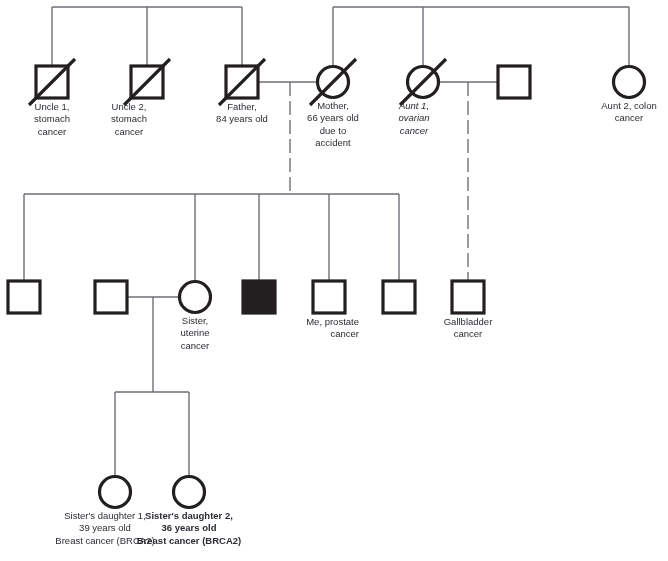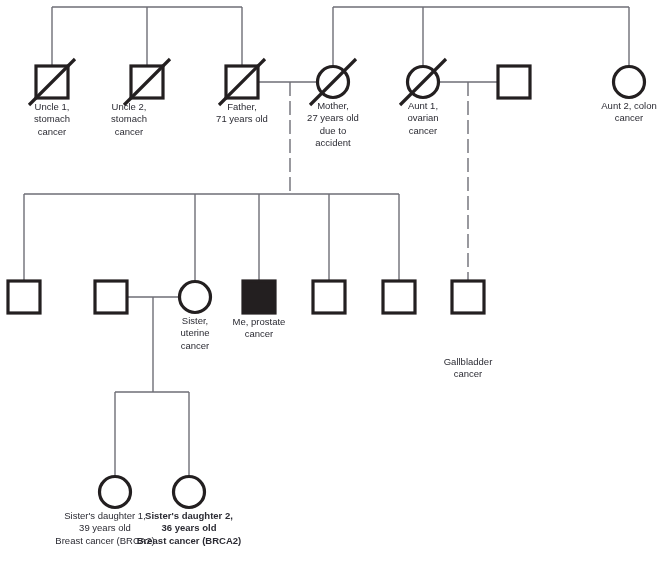--- a/index.html
+++ b/index.html
@@ -94,36 +94,36 @@
 </svg>
 
 <div id="label-layer">
     <div class="node-label" style="left: -48px; top: 101px; width: 200px;">Uncle 1,
 stomach
 cancer</div>
     <div class="node-label" style="left: 29px; top: 101px; width: 200px;">Uncle 2,
 stomach
 cancer</div>
     <div class="node-label" style="left: 142px; top: 101px; width: 200px;">Father,
-71 years old</div>
+84 years old</div>
     <div class="node-label" style="left: 233px; top: 100px; width: 200px;">Mother,
-27 years old
+66 years old
 due to
 accident</div>
-    <div class="node-label" style="left: 323px; top: 100px; width: 200px;">Aunt 1,
+    <div class="node-label" style="left: 314px; top: 100px; width: 200px; font-style: italic;">Aunt 1,
 ovarian
 cancer</div>
     <div class="node-label" style="left: 529px; top: 100px; width: 200px;">Aunt 2, colon
 cancer</div>
     <div class="node-label" style="left: 95px; top: 315px; width: 200px;">Sister,
 uterine
 cancer</div>
-    <div class="node-label" style="left: 159px; top: 316px; width: 200px;">Me, prostate
+    <div class="node-label" style="left: 159px; top: 316px; width: 200px; text-align: right;">Me, prostate
 cancer</div>
-    <div class="node-label" style="left: 368px; top: 316px; width: 200px; margin-top: 40px;">Gallbladder
+    <div class="node-label" style="left: 368px; top: 316px; width: 200px;">Gallbladder
 cancer</div>
     <div class="node-label" style="left: 5px; top: 510px; width: 200px;">Sister's daughter 1,
 39 years old
 Breast cancer (BRCA2)</div>
     <div class="node-label" style="left: 89px; top: 510px; width: 200px; font-weight: bold;">Sister's daughter 2,
 36 years old
 Breast cancer (BRCA2)</div>
   </div>
 
 </body></html>

